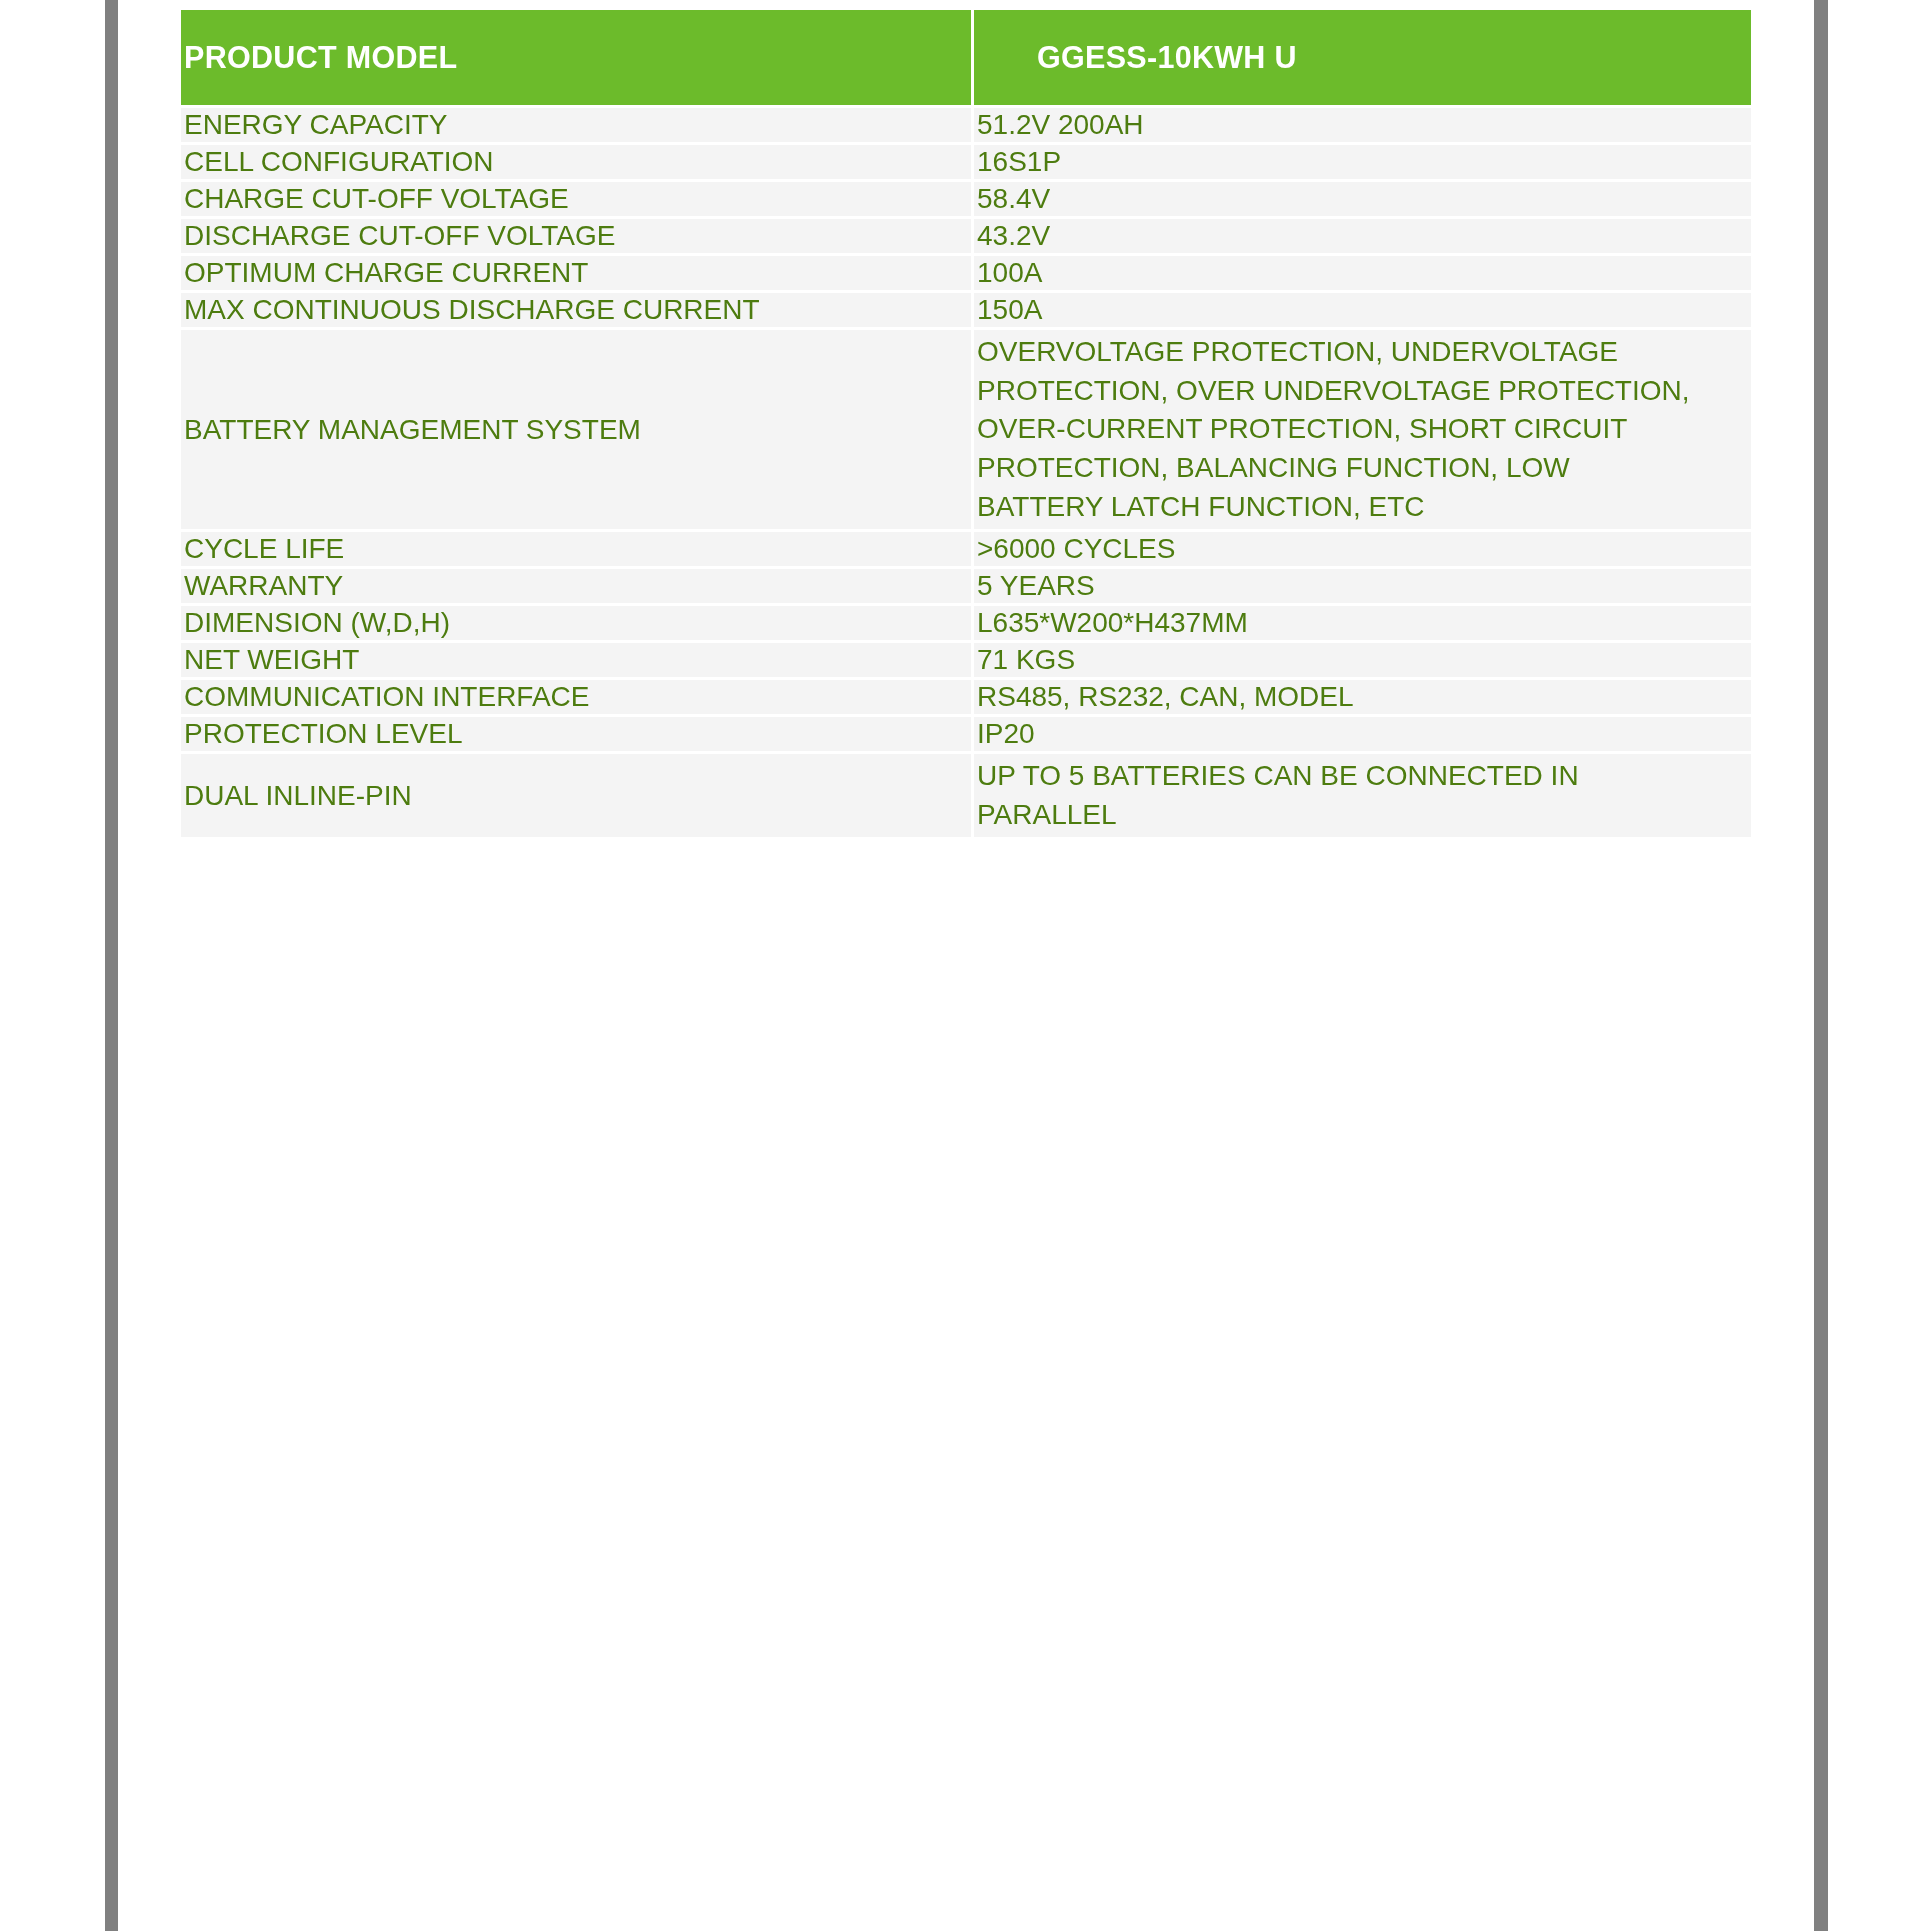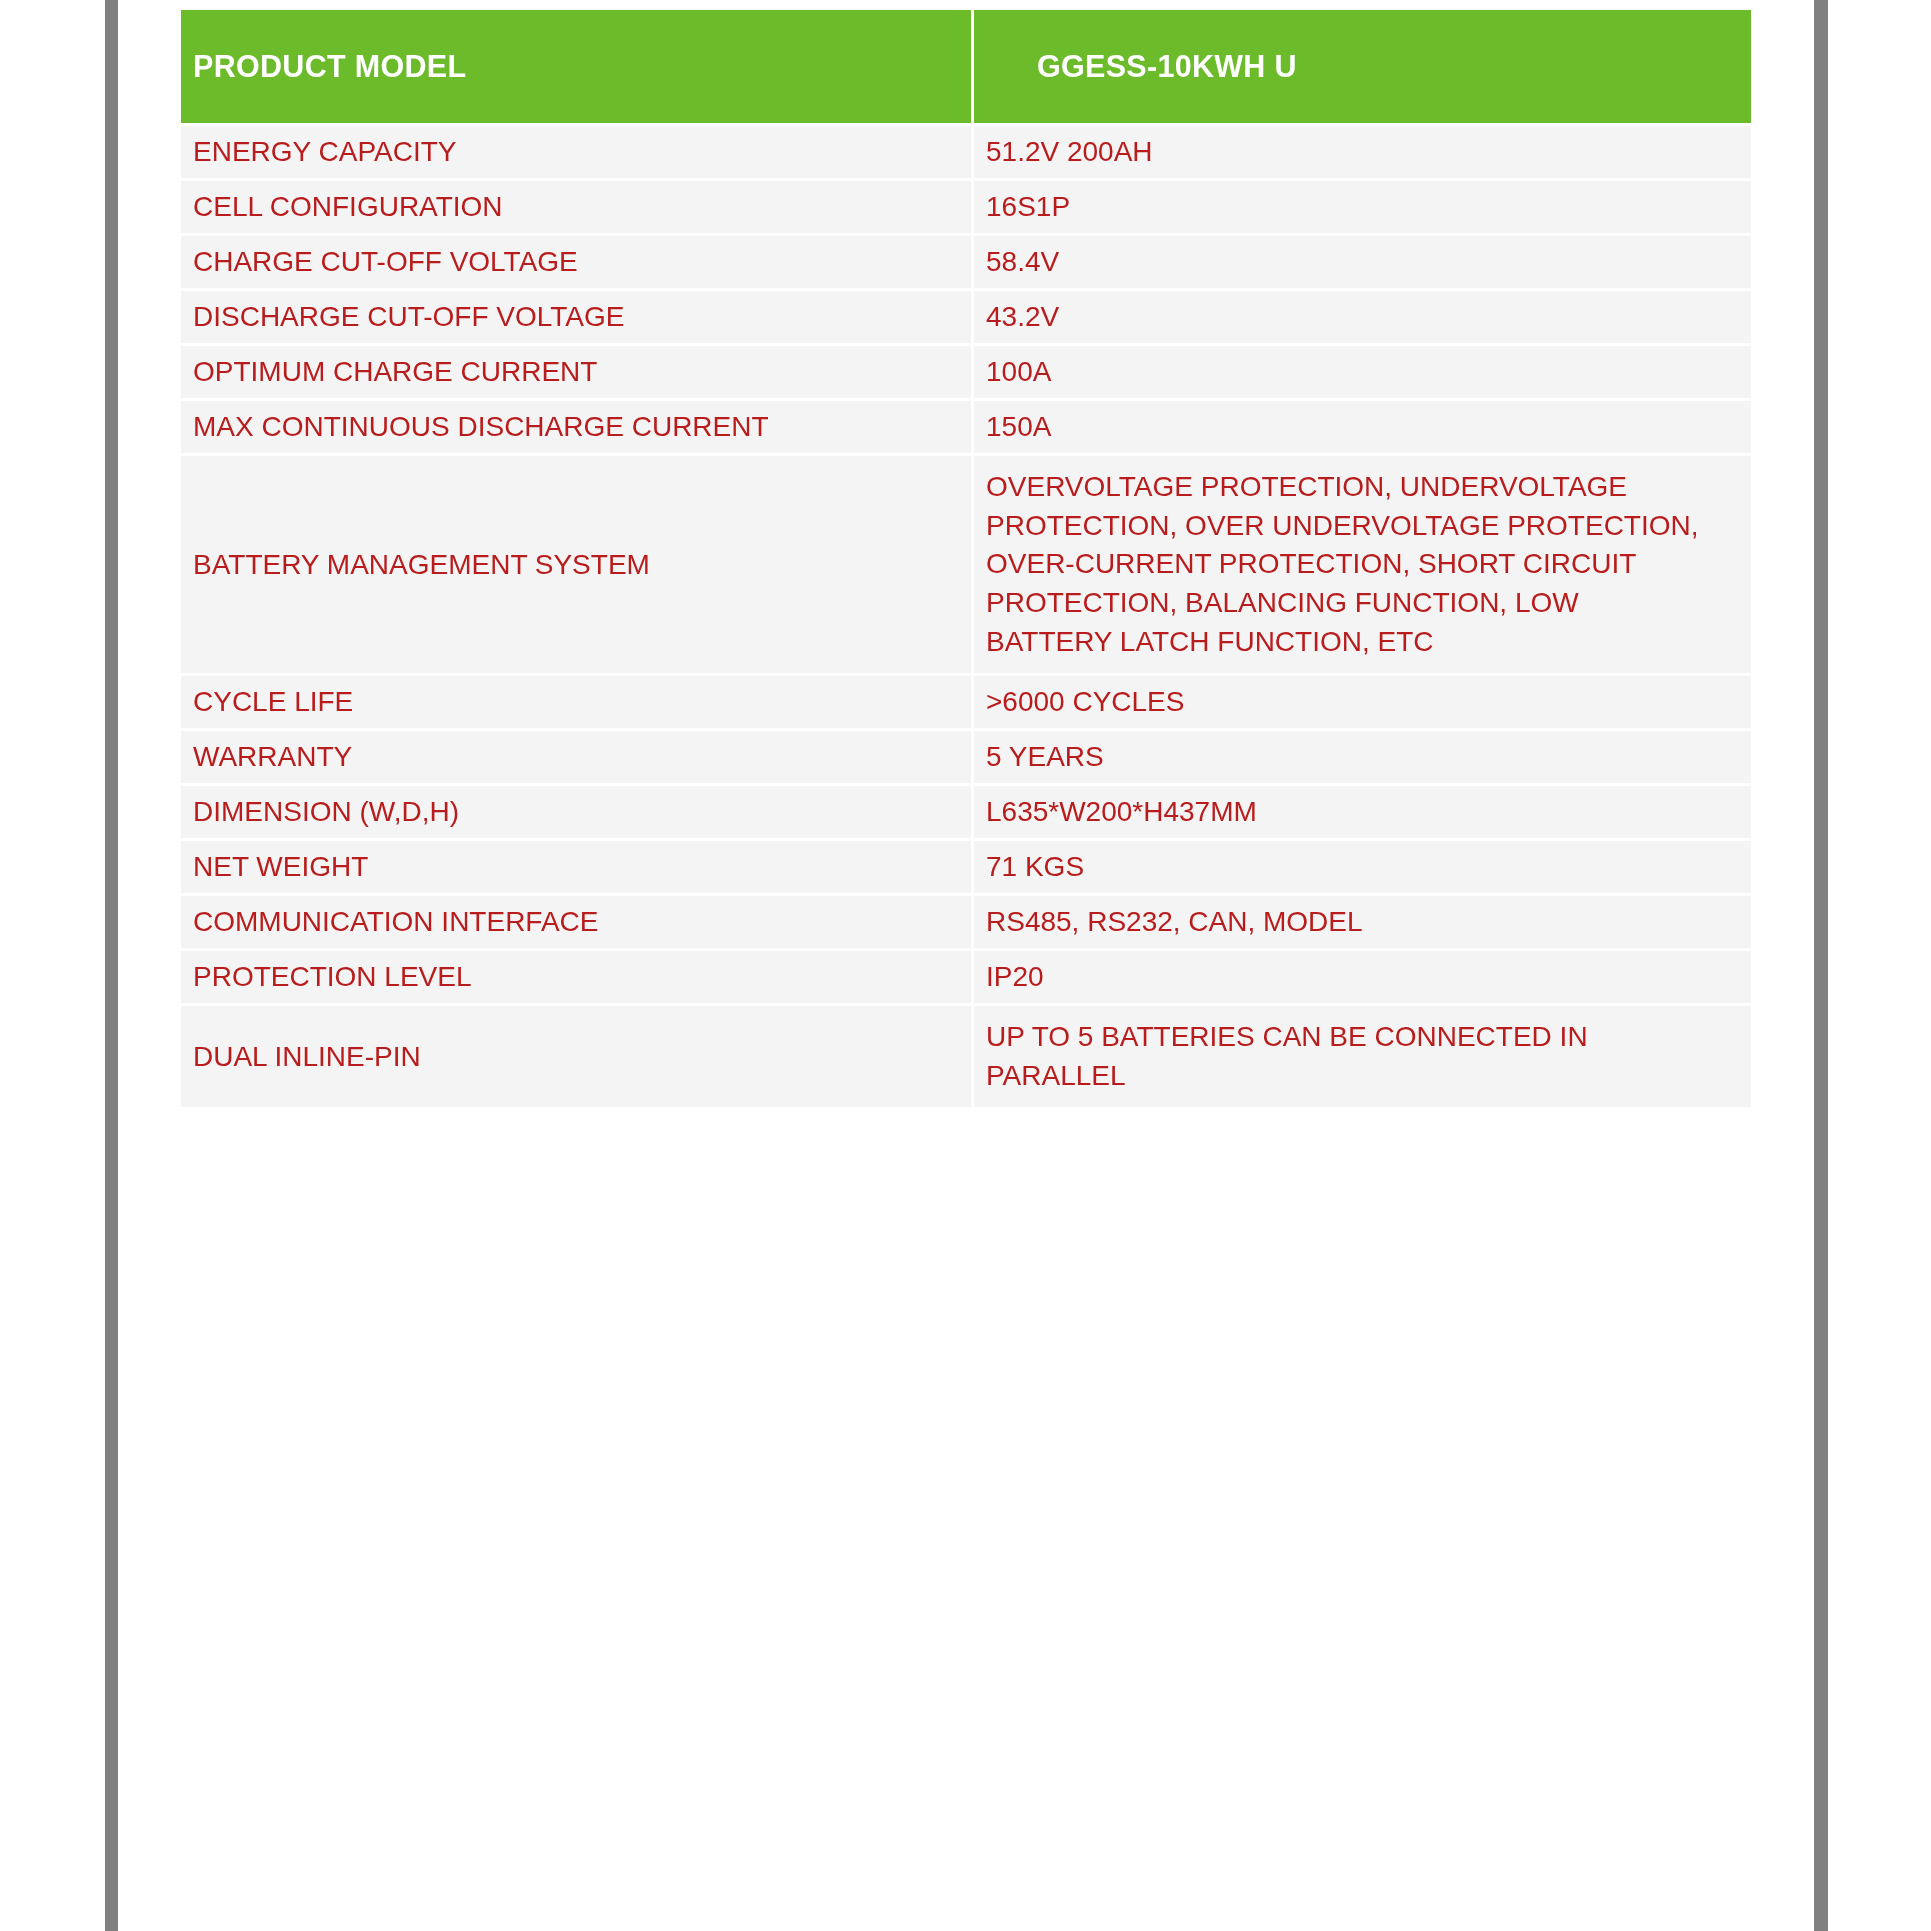--- a/index.html
+++ b/index.html
@@ -40,21 +40,21 @@
     left: 63px;              
     top: 10px;
     width: 1570px;
     border-collapse: separate;
     border-spacing: 0;
     table-layout: fixed;
   }
 
   .spec-table td,
   .spec-table th {
-    padding: 12px;
+    padding: 3px;
     margin: 12px;
     vertical-align: middle;
   }
 
   
   .hdr-cell {
     background: #6CBB2B;
     color: #ffffff;
     font-size: 30.5px;
     font-weight: bold;
@@ -65,21 +65,21 @@
   }
   .hdr-cell.right-col {
     padding-left: 63px;
     border-left: 3.8px solid #ffffff;
   }
 
   
   .row-label,
   .row-value {
     background: #F4F4F4;
-    color: #b91c1c;
+    color: #4d7c0f;
     font-size: 28px;
     font-weight: normal;
     line-height: 1.0;
     border-top: 3.8px solid #ffffff;
   }
   .row-label {
     padding: 23px 15.3px 23px 60px;
   }
   .row-value {
     padding: 23px 30.5px 23px 63px;

